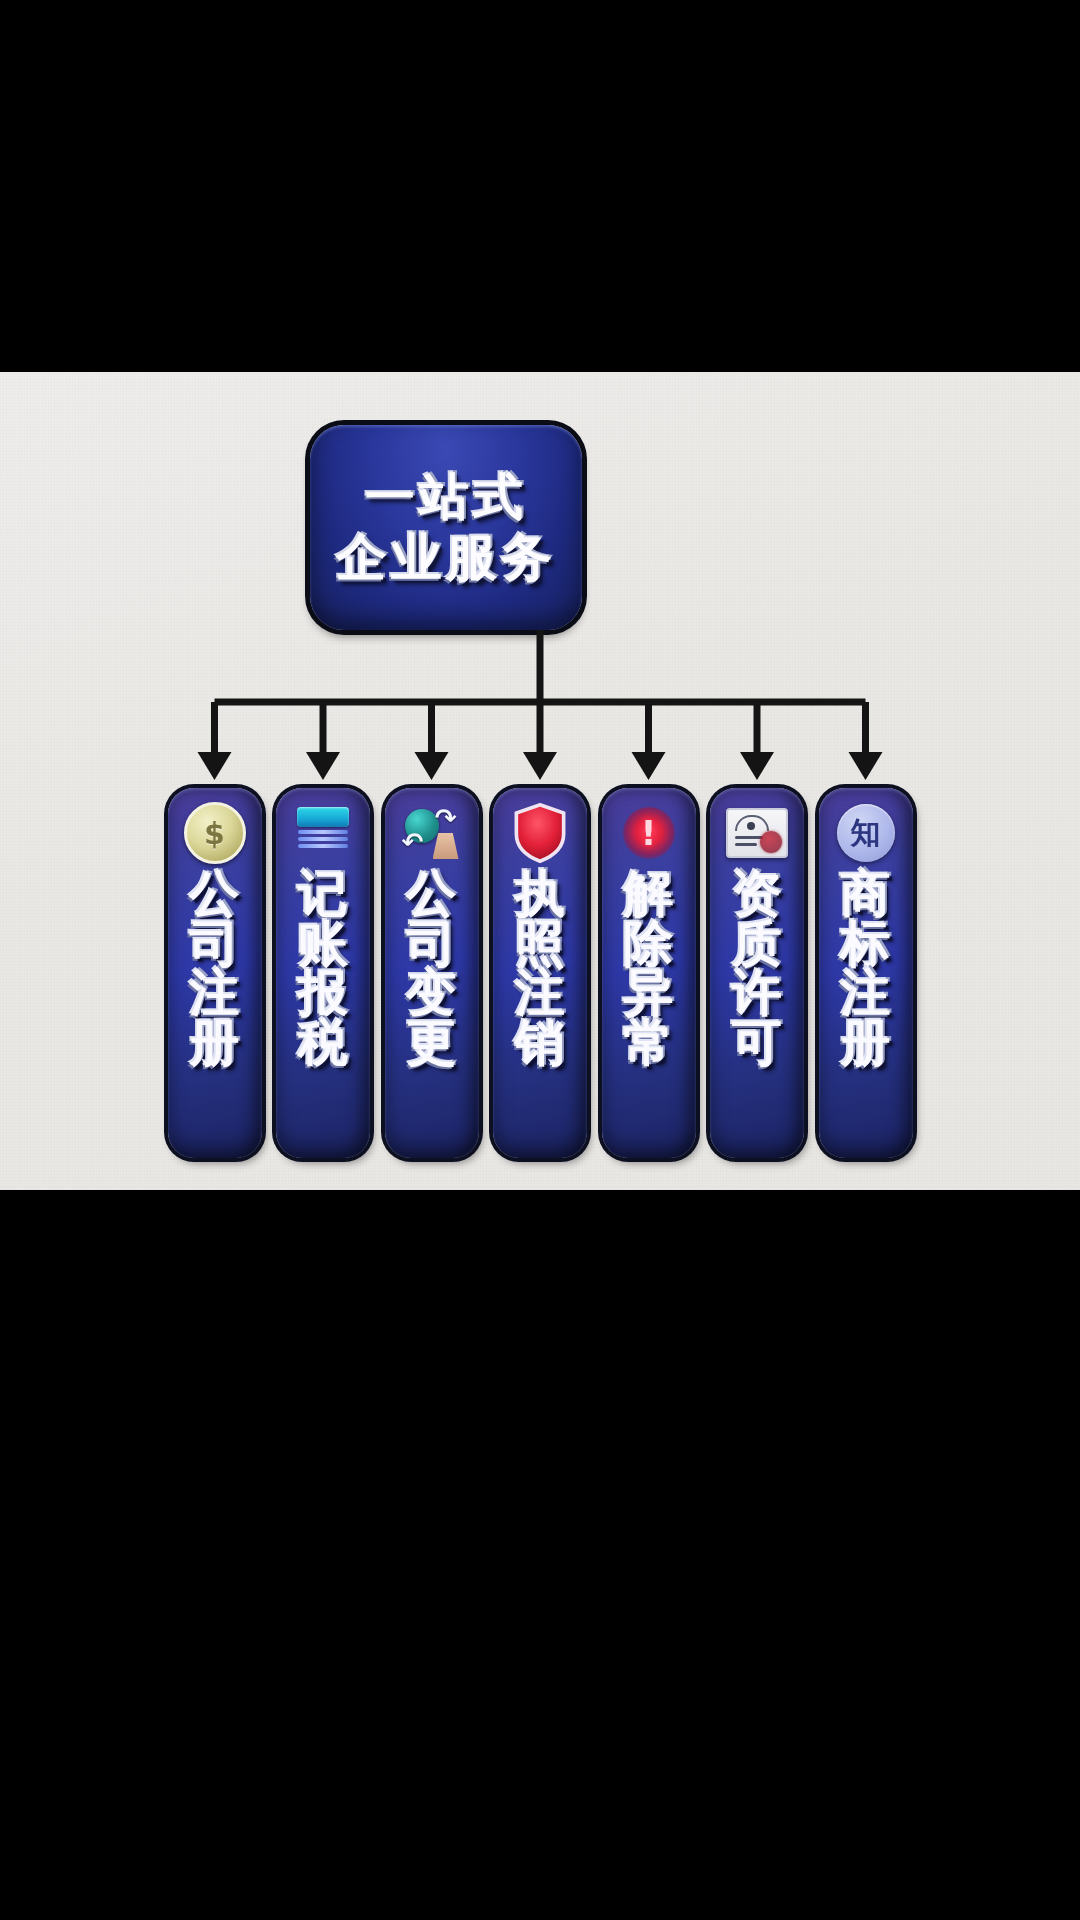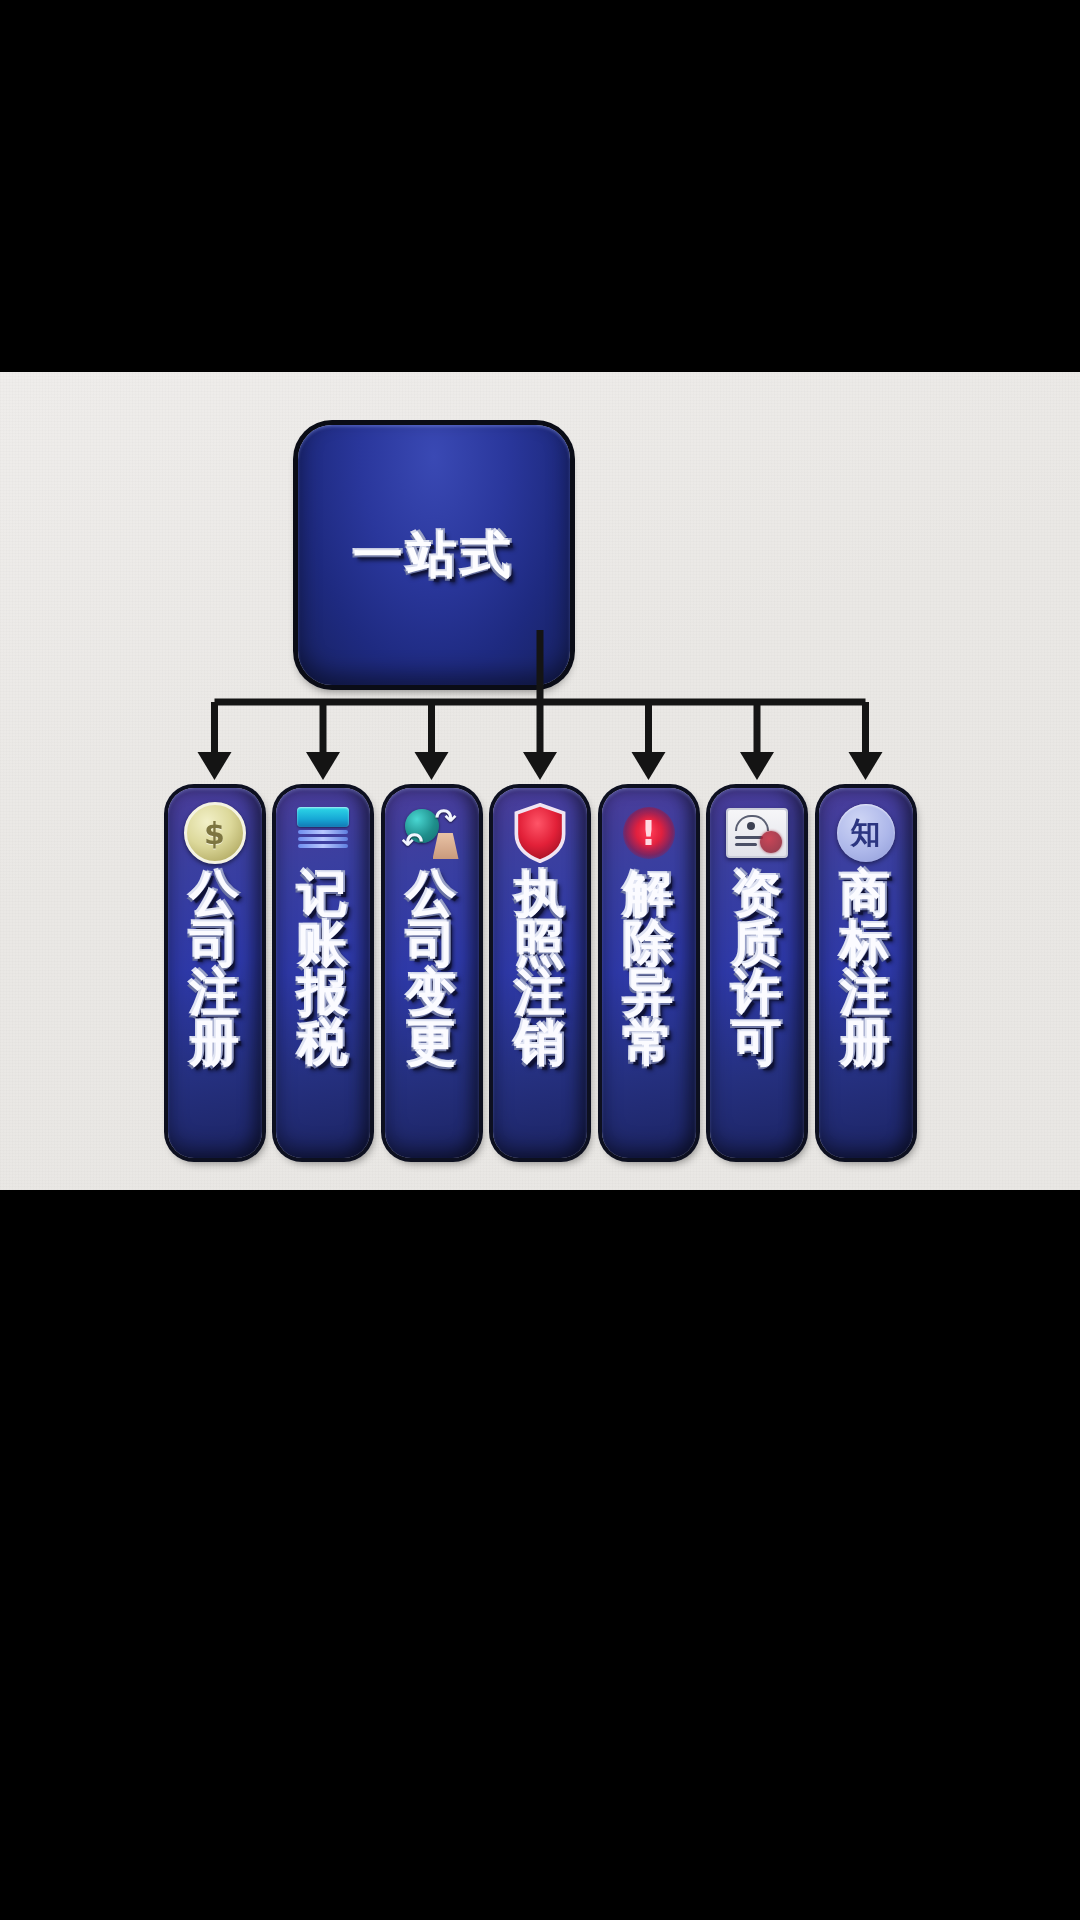--- a/index.html
+++ b/index.html
@@ -15,21 +15,21 @@
   #bar-bottom{top:1190px;height:730px;}
 
   #canvas{position:absolute;left:0;top:372px;width:1080px;height:818px;
           background:
             repeating-linear-gradient(0deg, rgba(0,0,0,.012) 0 1px, rgba(255,255,255,0) 1px 3px),
             repeating-linear-gradient(90deg, rgba(0,0,0,.012) 0 1px, rgba(255,255,255,0) 1px 3px),
             linear-gradient(160deg,#efedeb 0%,#eae8e5 45%,#e9e7e4 100%);
           overflow:hidden;}
 
   
-  #header-node{position:absolute;left:298px;top:53px;width:272px;height:260px;
+  #header-node{position:absolute;left:310px;top:53px;width:272px;height:205px;
      border-radius:34px;
      background:
        radial-gradient(ellipse at 50% 12%, #3a49b4 0%, #2a379c 38%, #1e2a80 68%, #17215f 100%);
      box-shadow:
        0 0 0 5px #0a0c16,
        0 6px 10px rgba(0,0,0,.45),
        inset 0 2px 3px rgba(150,170,255,.35),
        inset 0 -10px 22px rgba(0,0,0,.45);
      display:flex;flex-direction:column;align-items:center;justify-content:center;
      gap:6px;}
@@ -142,20 +142,21 @@
 
 <div id="stage">
 
   <div class="letterbox" id="bar-top"></div>
   <div class="letterbox" id="bar-bottom"></div>
 
   <div id="canvas">
 
     <div id="header-node">
       <div class="hdr-line" id="hdr-line-1">一站式</div>
+      <div class="hdr-line" id="hdr-line-2">企业服务</div>
     </div>
 
     <svg id="tree" viewBox="0 0 1080 818" preserveAspectRatio="none">
         <line x1="540" y1="258" x2="540" y2="330" stroke="#141414" stroke-width="7"></line>
         <line x1="214.5" y1="330" x2="865.5" y2="330" stroke="#141414" stroke-width="7"></line>
         <line x1="214.5" y1="330" x2="214.5" y2="382" stroke="#141414" stroke-width="7"></line>
         <path d="M 197.5 380 L 231.5 380 L 214.5 408 Z" fill="#141414"></path>
         <line x1="323" y1="330" x2="323" y2="382" stroke="#141414" stroke-width="7"></line>
         <path d="M 306 380 L 340 380 L 323 408 Z" fill="#141414"></path>
         <line x1="431.5" y1="330" x2="431.5" y2="382" stroke="#141414" stroke-width="7"></line>

